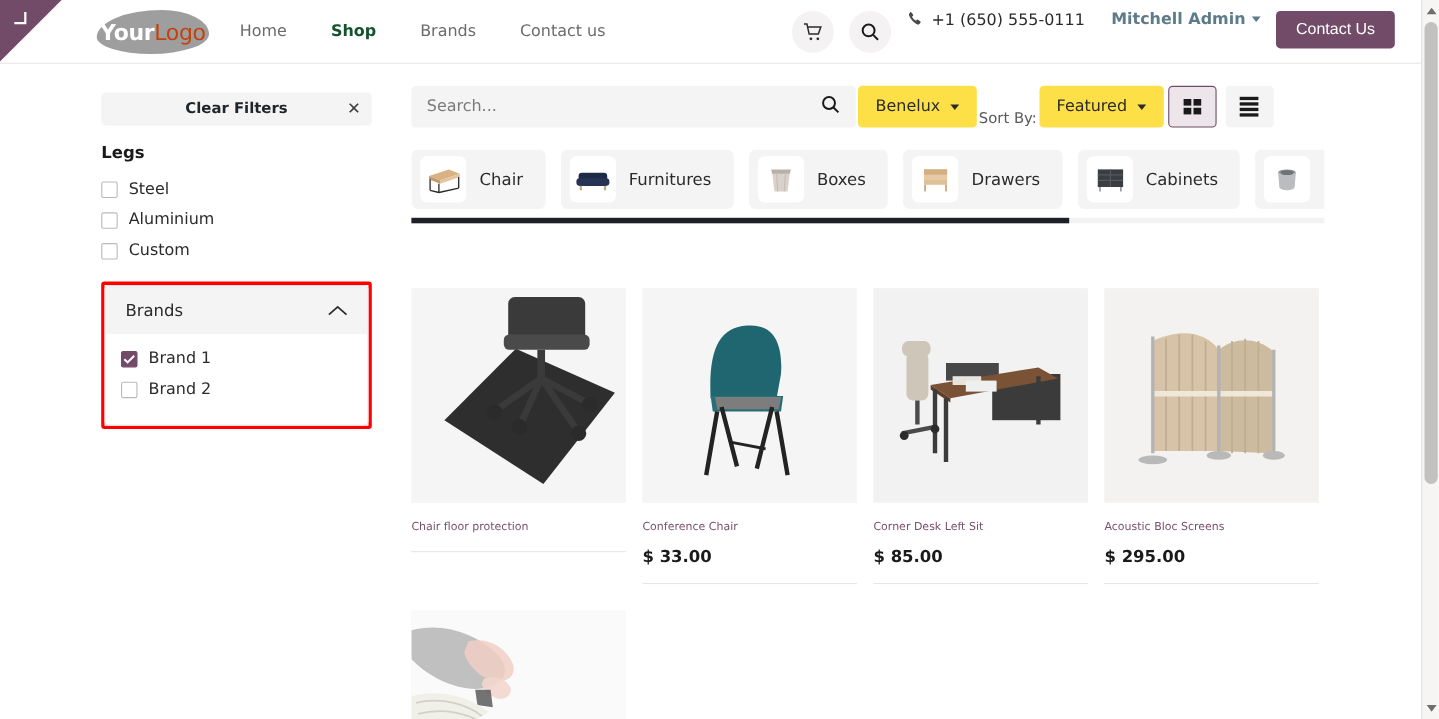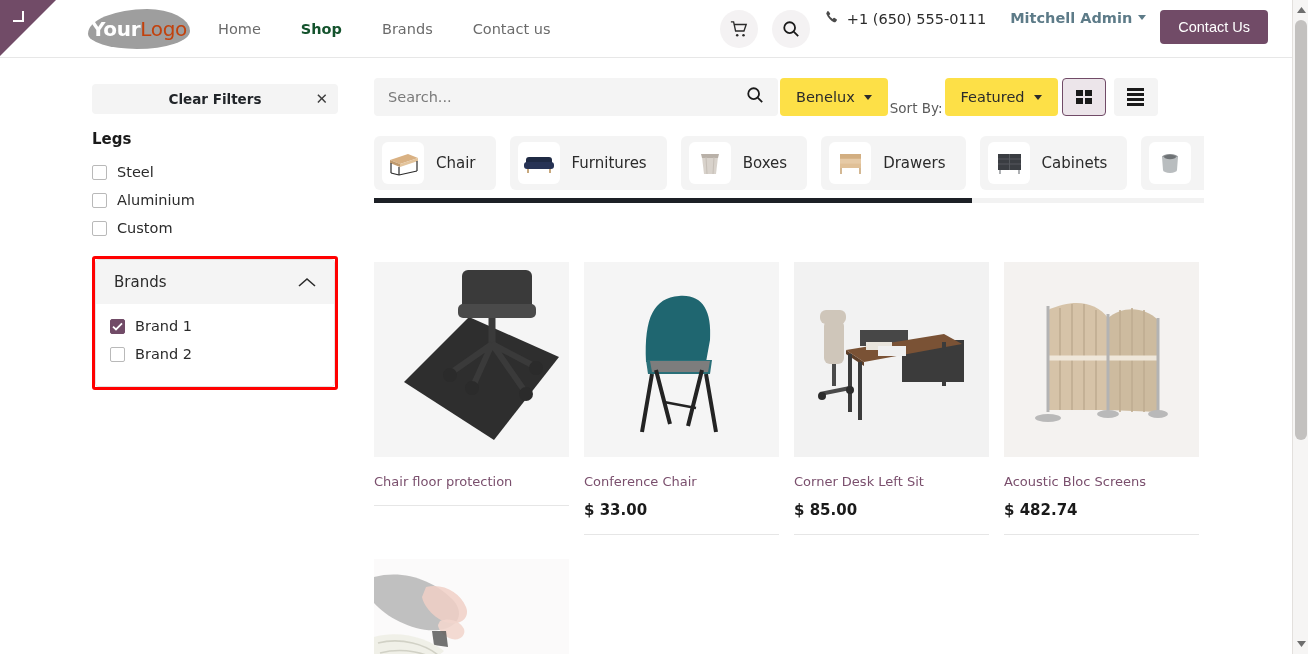--- a/index.html
+++ b/index.html
@@ -187,21 +187,21 @@
   .products {
     position: absolute; left: 374px; top: 204px; width: 840px;
   }
   .prow { display: flex; gap: 0; }
   .pcard { width: 210px; flex: none; padding: 0 16px 0 0; }
   .pimg {
     width: 195px; height: 195px; background: #f5f5f5;
     display: flex; align-items: center; justify-content: center; overflow: hidden;
   }
   .pname {
-    margin-top: 17px; font-size: 13px; color: #7a4f6d; line-height: 1.2;
+    margin-top: 17px; font-size: 10px; color: #7a4f6d; line-height: 1.2;
   }
   .pprice { margin-top: 11px; font-size: 15px; font-weight: 700; color: #1a1a1a; }
   .pdivider { margin-top: 15px; border-bottom: 1px solid #e6e6e6; width: 195px; }
 
   
   .scrollbar {
     position: absolute; right: 0; top: 0; width: 16px; height: 654px;
     background: #f6f5f4; border-left: 1px solid #e3e0dd; z-index: 50;
   }
   .sb-arrow {
@@ -519,21 +519,21 @@
               <path d="M104 56 C118 44 140 44 154 58 L154 150 L104 148 Z" fill="#cdbb9f"></path>
               <path d="M56 46 V148 M68 42 V148 M80 42 V148 M92 48 V148 M116 48 V150 M128 46 V150 M140 48 V150" stroke="#c0ad92" stroke-width="1.6"></path>
               <path d="M44 96 L154 96" stroke="#efe7da" stroke-width="5"></path>
               <path d="M44 44 V150 M104 52 V150 M154 56 V150" stroke="#b3b3b3" stroke-width="3"></path>
               <ellipse cx="44" cy="156" rx="13" ry="4" fill="#b9b9b9"></ellipse>
               <ellipse cx="104" cy="152" rx="11" ry="4" fill="#b9b9b9"></ellipse>
               <ellipse cx="154" cy="152" rx="10" ry="4" fill="#b9b9b9"></ellipse>
             </svg>
           </div>
           <div class="pname">Acoustic Bloc Screens</div>
-          <div class="pprice">$ 482.74</div>
+          <div class="pprice">$ 295.00</div>
           <div class="pdivider"></div>
         </div>
 
       </div>
 
       <div class="prow" style="margin-top:24px;">
         <div class="pcard">
           <div class="pimg" style="height:170px;">
             <svg width="195" height="170" viewBox="0 0 195 170">
               <rect width="195" height="170" fill="#fbfafa"></rect>

